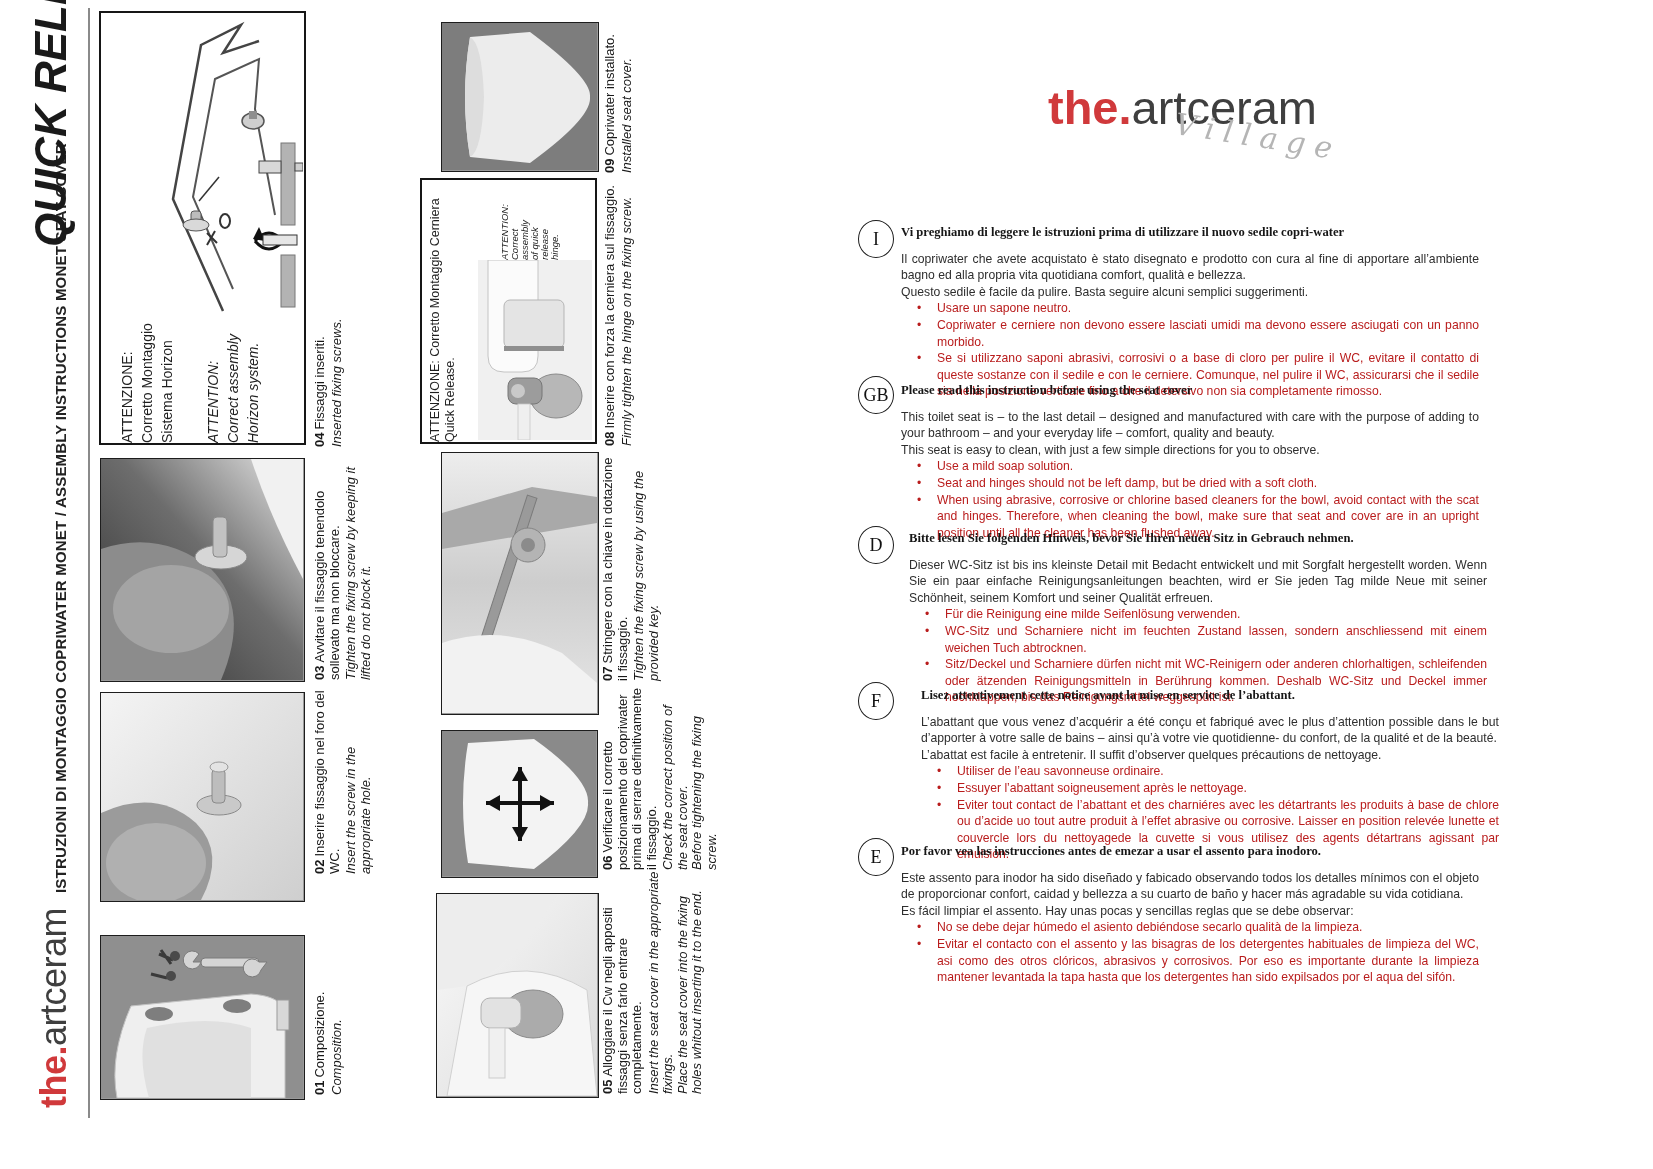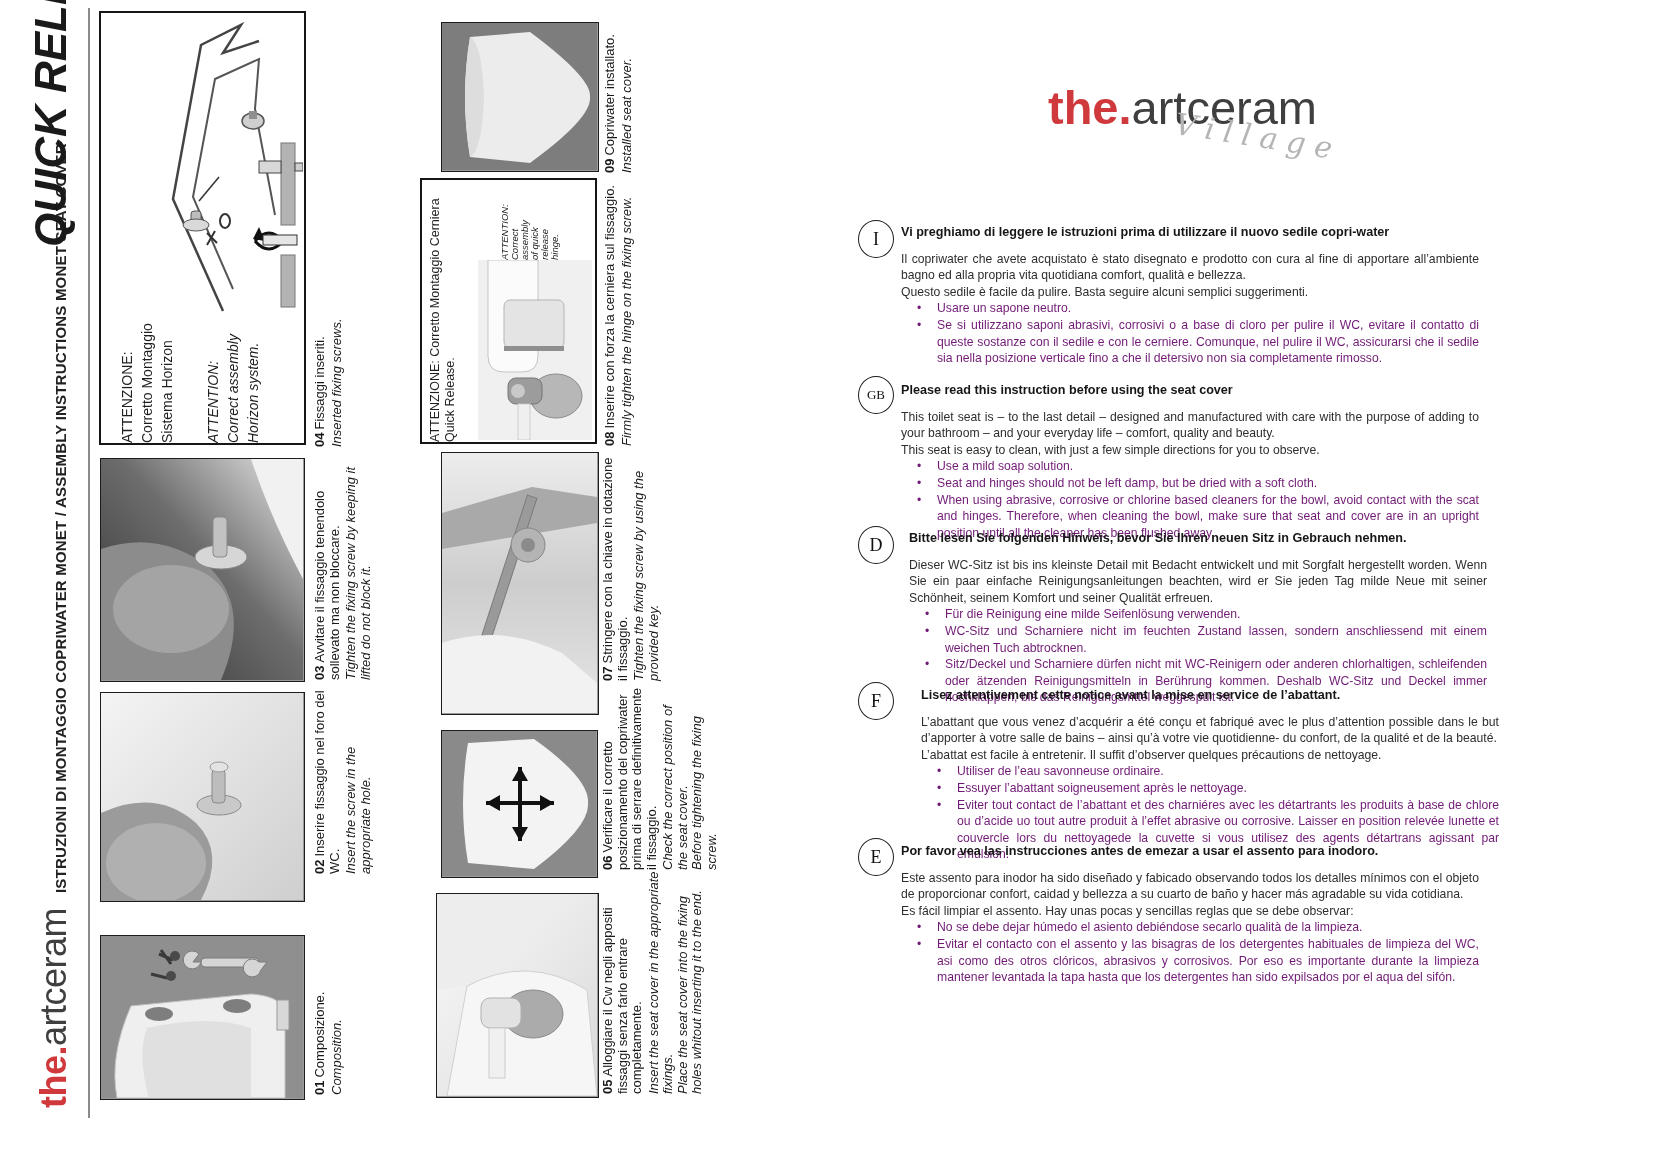--- a/index.html
+++ b/index.html
@@ -33,24 +33,24 @@
   .cap .cap-en{display:block;font-style:italic;}
 
   
   .brand{font-size:47px;white-space:nowrap;}
   .village{font-family:"DejaVu Serif","Liberation Serif",serif;font-style:italic;font-size:30px;
            color:#b5b5b5;letter-spacing:9px;transform:rotate(9deg);transform-origin:0 0;white-space:nowrap;}
   .circle{position:absolute;width:36px;height:38px;border:1.6px solid #1c1c1c;border-radius:50%;
           display:flex;align-items:center;justify-content:center;box-sizing:border-box;
           font-family:"Liberation Serif","DejaVu Serif",serif;font-size:18px;color:#111;background:#fff;}
   .sec{position:absolute;width:578px;}
-  .sec .sec-head{font-size:12.6px;font-weight:bold;color:#161616;margin:0 0 10px 0;}
+  .sec .sec-head{font-size:12.6px;font-weight:bold;color:#161616;margin:0 0 10px 0;font-family:Liberation Serif, serif;}
   .sec p{margin:0;font-size:12.2px;line-height:16.6px;text-align:justify;color:#2e2e2e;}
   .sec ul{margin:0;padding:0 0 0 16px;list-style:none;}
-  .sec li{position:relative;padding-left:20px;font-size:12.2px;line-height:16.6px;text-align:justify;color:#701a75;}
+  .sec li{position:relative;padding-left:20px;font-size:12.2px;line-height:16.6px;text-align:justify;color:#b91c1c;}
   .sec li::before{content:"\2022";position:absolute;left:0;top:0;}
 </style>
 </head>
 <body>
 
 <div class="page">
 
   <div class="vrule"></div>
 
   <div class="rot side-logo logo" style="left:33px;top:1108px;width:218px;height:46px;">
@@ -277,25 +277,26 @@
   </div>
   <div class="abs village" style="left:1178px;top:106px;">Village</div>
 
   <div class="circle" style="left:858px;top:220px;">I</div>
   <div class="sec" style="left:901px;top:224px;">
     <p class="sec-head">Vi preghiamo di leggere le istruzioni prima di utilizzare il nuovo sedile copri-water</p>
     <p>Il copriwater che avete acquistato è stato disegnato e prodotto con cura al fine di apportare all’ambiente bagno ed alla propria vita quotidiana comfort, qualità e bellezza.</p>
     <p>Questo sedile è facile da pulire. Basta seguire alcuni semplici suggerimenti.</p>
     <ul>
       <li>Usare un sapone neutro.</li>
+      <li>Copriwater e cerniere non devono essere lasciati umidi ma devono essere asciugati con un panno morbido.</li>
       <li>Se si utilizzano saponi abrasivi, corrosivi o a base di cloro per pulire il WC, evitare il contatto di queste sostanze con il sedile e con le cerniere. Comunque, nel pulire il WC, assicurarsi che il sedile sia nella posizione verticale fino a che il detersivo non sia completamente rimosso.</li>
     </ul>
   </div>
 
-  <div class="circle" style="left:858px;top:376px;font-size:13px;">GB</div>
+  <div class="circle" style="left:858px;top:376px;font-size:18px;">GB</div>
   <div class="sec" style="left:901px;top:382px;">
     <p class="sec-head">Please read this instruction before using the seat cover</p>
     <p>This toilet seat is – to the last detail – designed and manufactured with care with the purpose of adding to your bathroom – and your everyday life – comfort, quality and beauty.</p>
     <p>This seat is easy to clean, with just a few simple directions for you to observe.</p>
     <ul>
       <li>Use a mild soap solution.</li>
       <li>Seat and hinges should not be left damp, but be dried with a soft cloth.</li>
       <li>When using abrasive, corrosive or chlorine based cleaners for the bowl, avoid contact with the scat and hinges. Therefore, when cleaning the bowl, make sure that seat and cover are in an upright position until all the cleaner has been flushed away.</li>
     </ul>
   </div>

